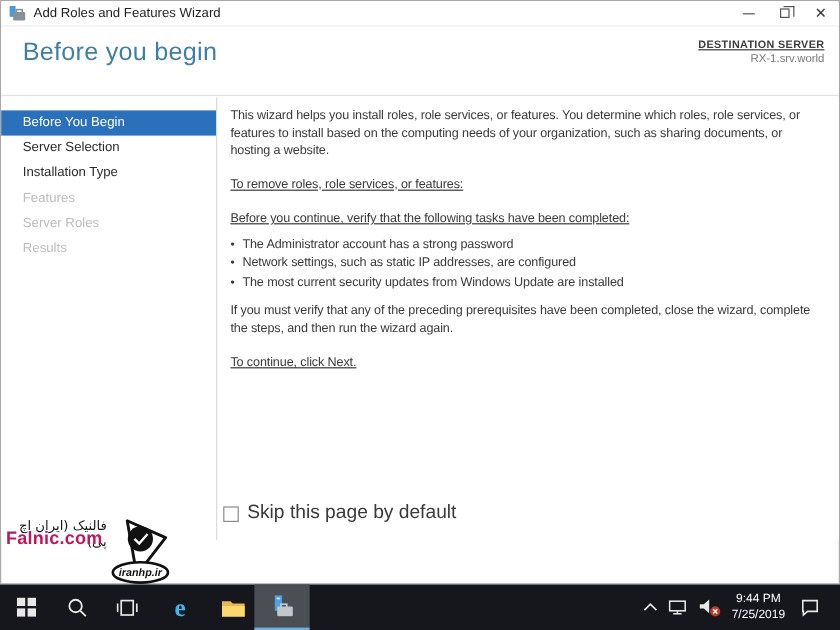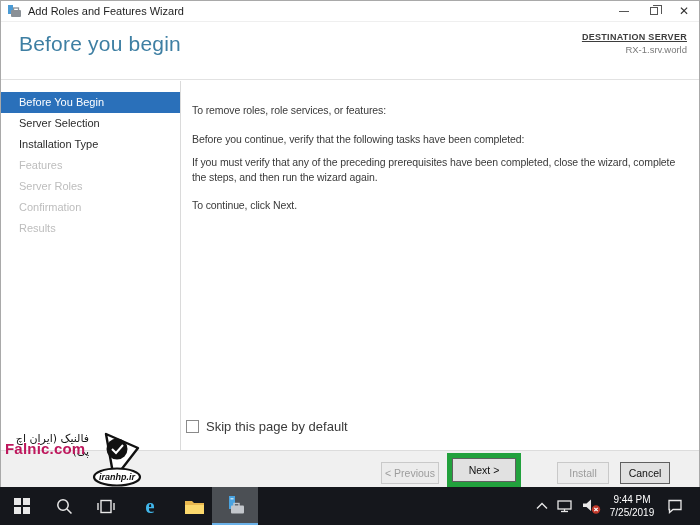--- a/index.html
+++ b/index.html
@@ -33,29 +33,29 @@
 
   .body { position:absolute; left:1px; top:81px; right:1px; bottom:37px; background:#fff; }
   .sidebar { position:absolute; left:0; top:0; bottom:0; width:180px; border-right:1px solid #dadada; padding-top:11px; }
   .nav-item { height:21px; line-height:21px; padding-left:18px; font-size:11px; color:#2b2b2b; cursor:pointer; }
   .nav-item.selected { background:#2a70ba; color:#fff; }
   .nav-item.disabled { color:#bdbdbd; cursor:default; }
 
   .content { position:absolute; left:181px; top:0; right:0; bottom:0; padding:8px 16px 0 10px;
              font-size:10.5px; color:#3a3a3a; letter-spacing:-0.1px; }
   .content p { line-height:14.5px; max-width:505px; }
-  .spacer-h { margin-top:14px; }
+  .spacer-h { margin-top:14px;text-decoration:underline; }
   .link { color:#2e7cbf; margin-top:1px; cursor:pointer; }
   ul.bullets { list-style:none; margin-top:7px; }
   ul.bullets li { line-height:15.5px; padding-left:10px; position:relative; max-width:500px; }
   ul.bullets li::before { content:"•"; position:absolute; left:0; top:0; font-size:10px; }
 
   .skip-row { position:absolute; left:186px; top:419px; display:flex; align-items:center; }
   .checkbox { width:13px; height:13px; border:1px solid #8a8a8a; background:#fff; }
-  .skip-label { margin-left:7px; font-size:13px; color:#3a3a3a; }
+  .skip-label { margin-left:7px; font-size:16px; color:#3a3a3a; }
 
   .footer { position:absolute; left:1px; right:1px; bottom:0; height:37px; background:#f0f0f0; border-top:1px solid #dcdcdc; }
   .btn { position:absolute; top:11px; height:22px; font-size:10.5px; font-family:"Liberation Sans",sans-serif;
          background:#e1e1e1; border:1px solid #5f5f5f; color:#111; display:flex; align-items:center; justify-content:center; cursor:pointer; }
   .btn.disabled { background:#ececec; border-color:#c9c9c9; color:#9c9c9c; cursor:default; }
   .btn-previous { left:380px; width:58px; }
   .btn-install { left:556px; width:52px; }
   .btn-cancel  { left:619px; width:50px; }
   .green-box { position:absolute; left:446px; top:2px; width:74px; height:34px; border:5px solid #22a13d; background:#fff; }
   .btn-next { position:relative; top:auto; left:auto; width:64px; height:24px; margin:0; border:1px solid #5f5f5f; }
@@ -117,46 +117,43 @@
     </div>
 
     <div class="body">
 
       <div class="sidebar">
         <div class="nav-item selected">Before You Begin</div>
         <div class="nav-item">Server Selection</div>
         <div class="nav-item">Installation Type</div>
         <div class="nav-item disabled">Features</div>
         <div class="nav-item disabled">Server Roles</div>
-        <div class="nav-item disabled">Confirmation</div>
         <div class="nav-item disabled">Results</div>
       </div>
 
       <div class="content">
+        <p>This wizard helps you install roles, role services, or features. You determine which roles, role services, or features to install based on the computing needs of your organization, such as sharing documents, or hosting a website.</p>
         <p class="spacer-h">To remove roles, role services, or features:</p>
         <p class="spacer-h">Before you continue, verify that the following tasks have been completed:</p>
+        <ul class="bullets">
+          <li>The Administrator account has a strong password</li>
+          <li>Network settings, such as static IP addresses, are configured</li>
+          <li>The most current security updates from Windows Update are installed</li>
+        </ul>
         <p style="margin-top:9px">If you must verify that any of the preceding prerequisites have been completed, close the wizard, complete the steps, and then run the wizard again.</p>
         <p class="spacer-h">To continue, click Next.</p>
       </div>
 
     </div>
 
     <div class="skip-row">
       <span class="checkbox"></span>
       <span class="skip-label">Skip this page by default</span>
     </div>
 
-    <div class="footer">
-      <div class="btn disabled btn-previous">&lt; Previous</div>
-      <div class="green-box">
-        <div class="btn btn-next">Next &gt;</div>
-      </div>
-      <div class="btn disabled btn-install">Install</div>
-      <div class="btn btn-cancel">Cancel</div>
-    </div>
 
     <div class="watermark">
       <div class="wm-fa">فالنیک (ایران اچ پی)</div>
       <div class="wm-en">Falnic.com</div>
       <svg class="wm-logo" width="52" height="58" viewBox="0 0 52 58">
         <polygon points="15,5 47,19 23,50" fill="#fff" stroke="#111" stroke-width="2.4" stroke-linejoin="round"></polygon>
         <circle cx="26" cy="20" r="10.5" fill="#111"></circle>
         <path d="M21,20 l4,4 l7,-8" stroke="#fff" stroke-width="2" fill="none"></path>
         <ellipse cx="26" cy="48" rx="23" ry="8.5" fill="#fff" stroke="#111" stroke-width="2.2"></ellipse>
         <text x="26" y="51" text-anchor="middle" font-size="9" font-style="italic" font-weight="700" fill="#111">iranhp.ir</text>

